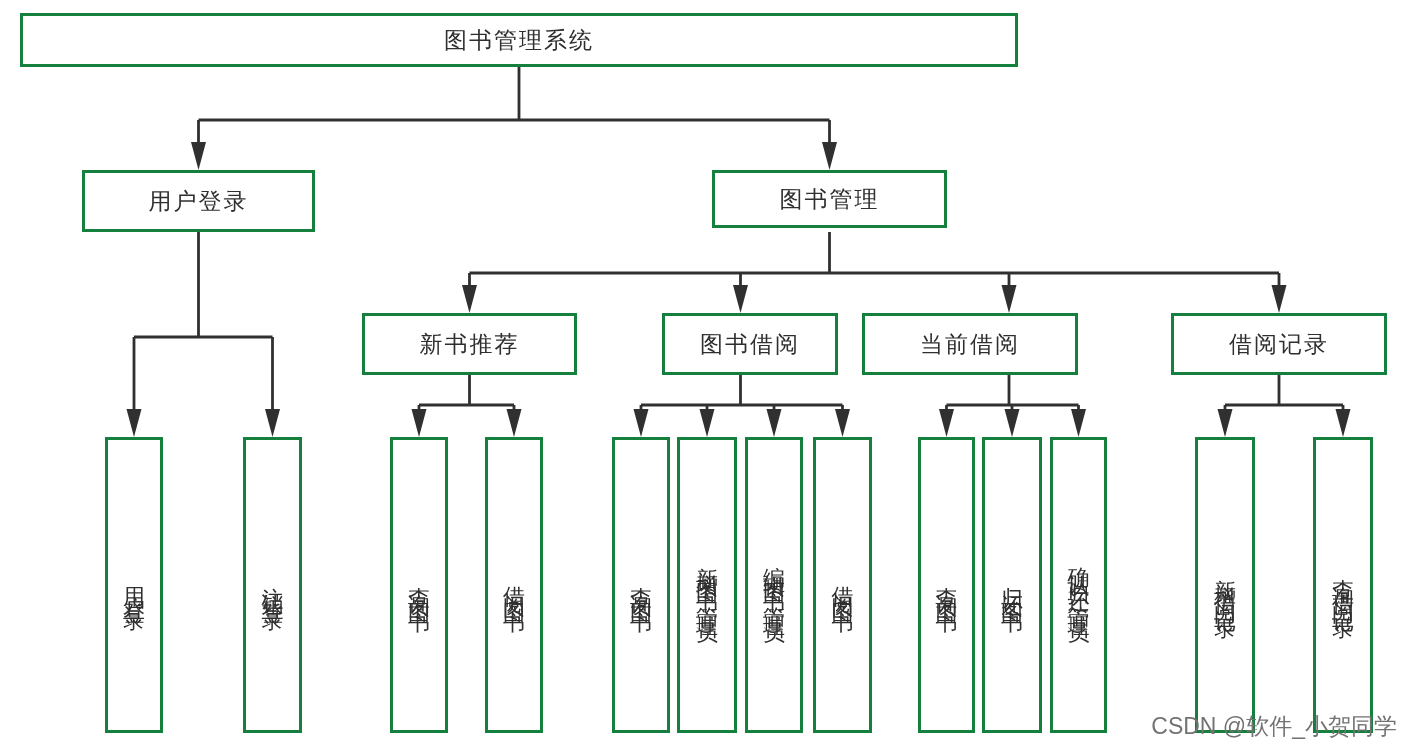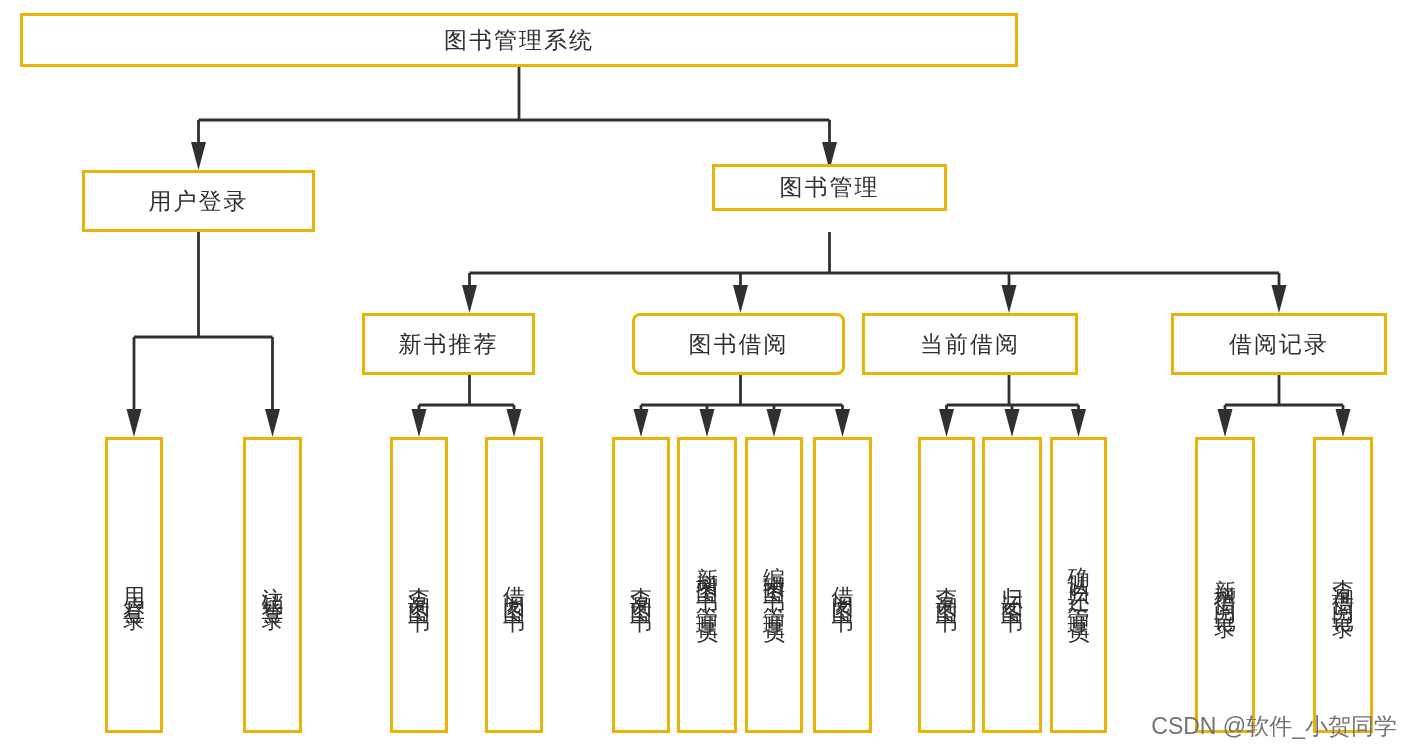--- a/index.html
+++ b/index.html
@@ -7,21 +7,21 @@
     position:relative;
     width:1405px;height:747px;
     background:#ffffff;
     font-family:"Liberation Sans","DejaVu Sans",sans-serif;
     overflow:hidden;
   }
   #connectors{position:absolute;left:0;top:0;width:1405px;height:747px;}
   .node{
     position:absolute;
     box-sizing:border-box;
-    border:3px solid #eab308;
+    border:3px solid #15803d;
     background:#ffffff;
     display:flex;align-items:center;justify-content:center;
     color:#2f2f2f;
   }
   .h-label{font-size:23px;letter-spacing:2px;white-space:nowrap;}
   .leaf{top:437px;height:296px;}
   .v-label{
     writing-mode:vertical-rl;
     text-orientation:mixed;
     font-size:22px;
@@ -76,28 +76,28 @@
     </g>
   </svg>
 
   <div class="node" style="left:20px;top:13px;width:998px;height:54px;">
     <span class="h-label">图书管理系统</span>
   </div>
 
   <div class="node" style="left:82px;top:170px;width:233px;height:62px;">
     <span class="h-label">用户登录</span>
   </div>
-  <div class="node" style="left:712px;top:164px;width:235px;height:47px;">
+  <div class="node" style="left:712px;top:170px;width:235px;height:58px;">
     <span class="h-label">图书管理</span>
   </div>
 
-  <div class="node" style="left:362px;top:313px;width:173px;height:62px;">
+  <div class="node" style="left:362px;top:313px;width:215px;height:62px;">
     <span class="h-label">新书推荐</span>
   </div>
-  <div class="node" style="left:632px;top:313px;width:213px;height:62px;border-radius:8px;">
+  <div class="node" style="left:662px;top:313px;width:176px;height:62px;">
     <span class="h-label">图书借阅</span>
   </div>
   <div class="node" style="left:862px;top:313px;width:216px;height:62px;">
     <span class="h-label">当前借阅</span>
   </div>
   <div class="node" style="left:1171px;top:313px;width:216px;height:62px;">
     <span class="h-label">借阅记录</span>
   </div>
 
   <div class="node leaf" style="left:105px;width:58px;">

